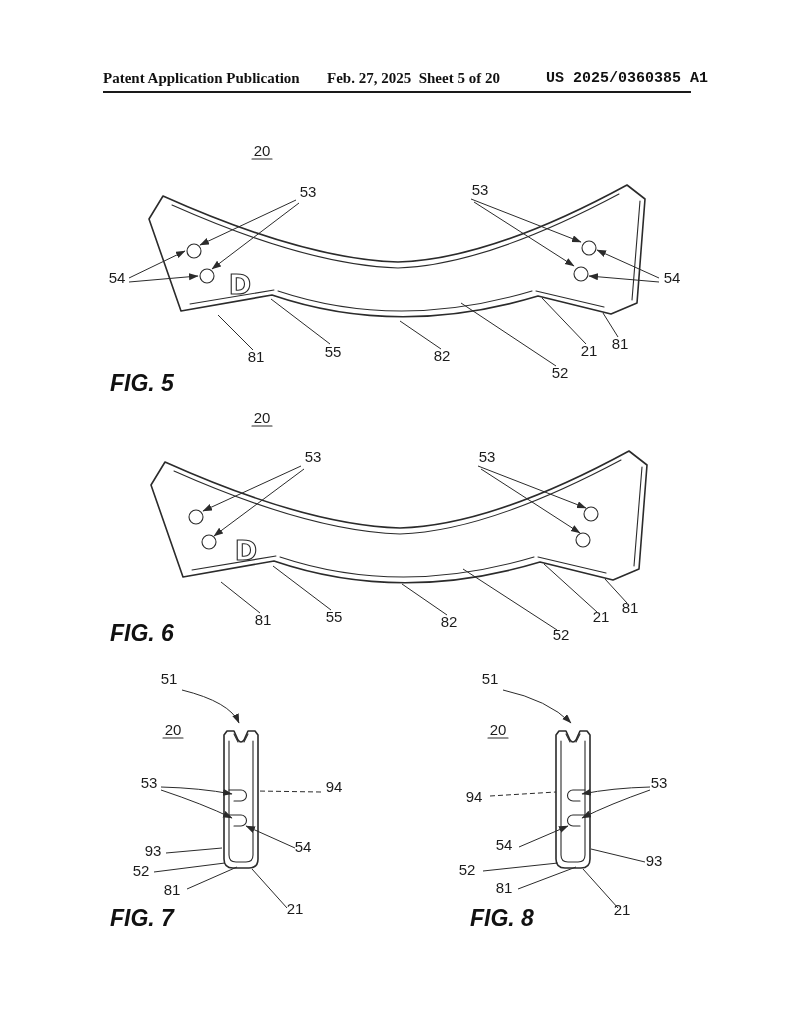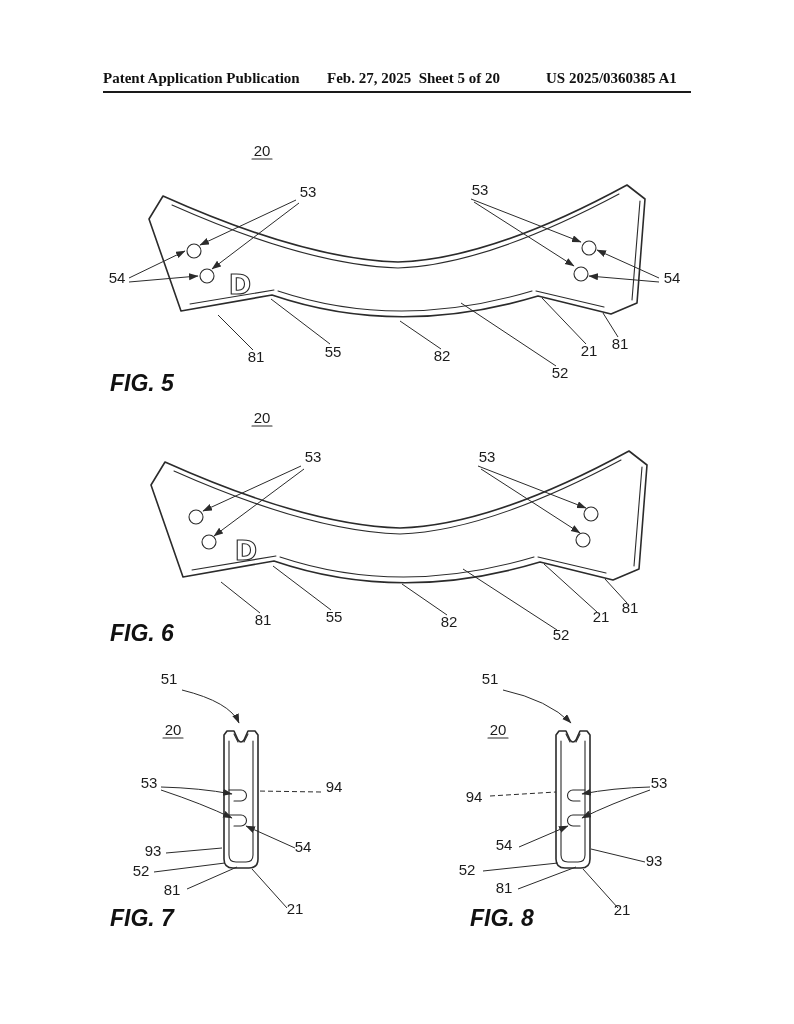--- a/index.html
+++ b/index.html
@@ -1,21 +1,21 @@
 <!DOCTYPE html>
 <html><head>
 <meta charset="utf-8">
 <style>
   html,body{margin:0;padding:0;background:#e8e8e8;}
   .page{position:relative;width:794px;height:1024px;background:#ffffff;margin:0 auto;
         font-family:"Liberation Serif",serif;overflow:hidden;padding-left:47px;}
   .hdr{position:absolute;top:70px;font-weight:bold;font-size:15px;color:#111;white-space:pre;}
   .hdr-left{left:103px;}
   .hdr-center{left:327px;}
-  .hdr-right{left:546px;}
+  .hdr-right{left:546px;font-family:Liberation Mono, monospace;}
   .hdr-rule{position:absolute;top:91px;left:103px;width:588px;height:2px;background:#1a1a1a;}
   svg{position:absolute;top:0;left:0;}
   .ref{font-family:"Liberation Sans",sans-serif;font-size:15px;fill:#1c1c1c;text-anchor:middle;}
   .figcap{font-family:"Liberation Sans",sans-serif;font-size:23px;font-weight:bold;font-style:italic;fill:#111;}
   .marking{font-family:"DejaVu Sans",sans-serif;font-size:27px;font-weight:bold;fill:none;stroke:#2b2b2b;stroke-width:1.1;text-anchor:middle;}
   .outline{fill:none;stroke:#2b2b2b;stroke-width:1.6;stroke-linejoin:round;stroke-linecap:round;}
   .thin{fill:none;stroke:#2b2b2b;stroke-width:1.1;stroke-linecap:round;}
   .leader{fill:none;stroke:#2b2b2b;stroke-width:1;}
   .leader-d{fill:none;stroke:#2b2b2b;stroke-width:1;stroke-dasharray:5 3;}
 </style>

